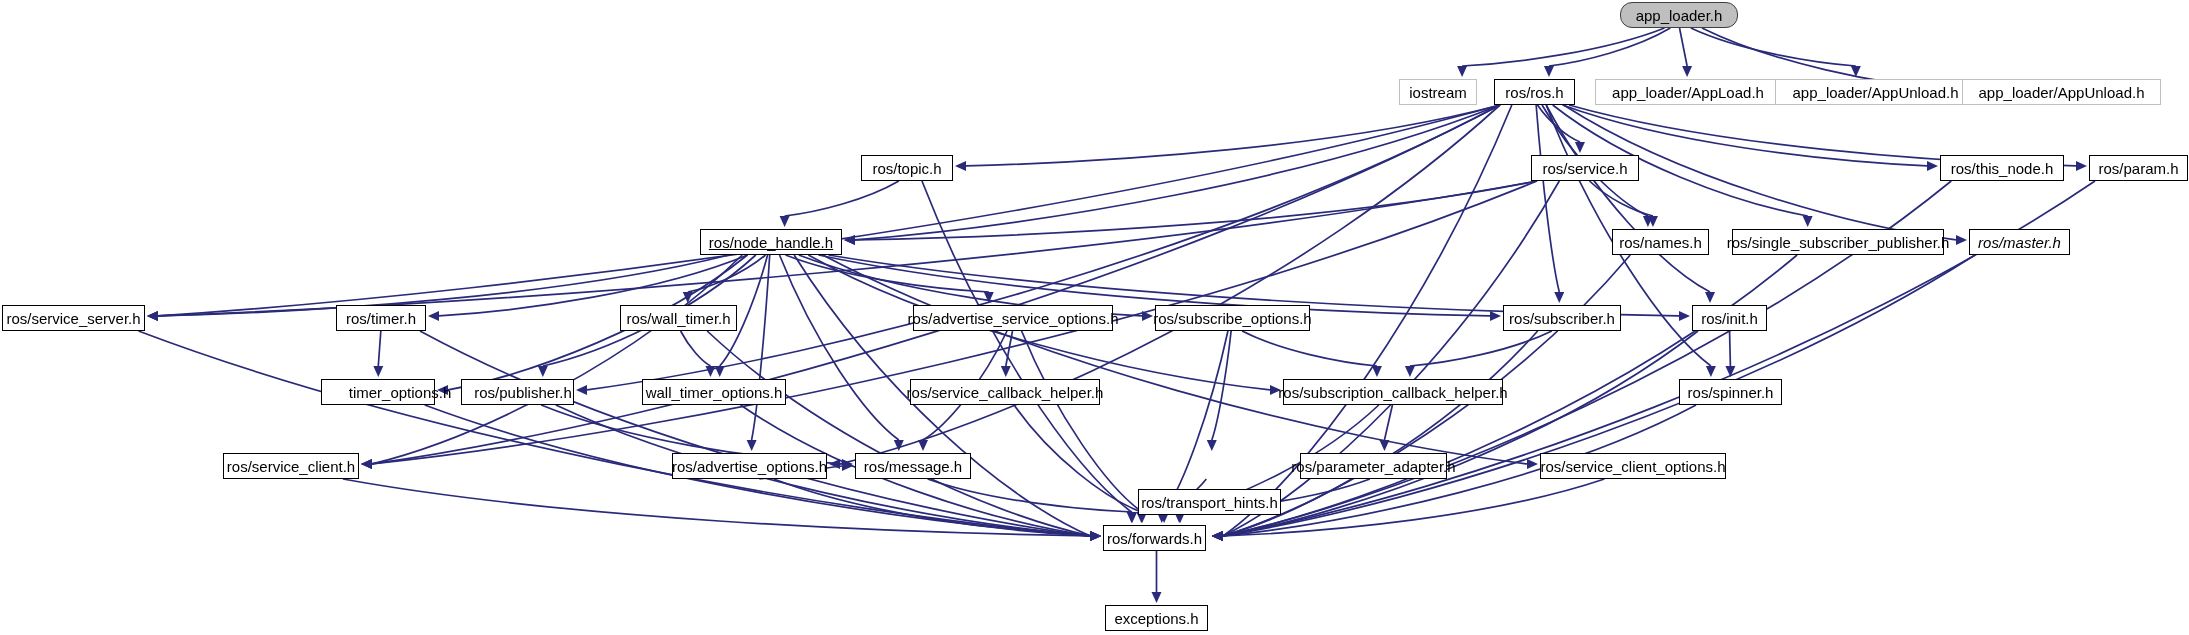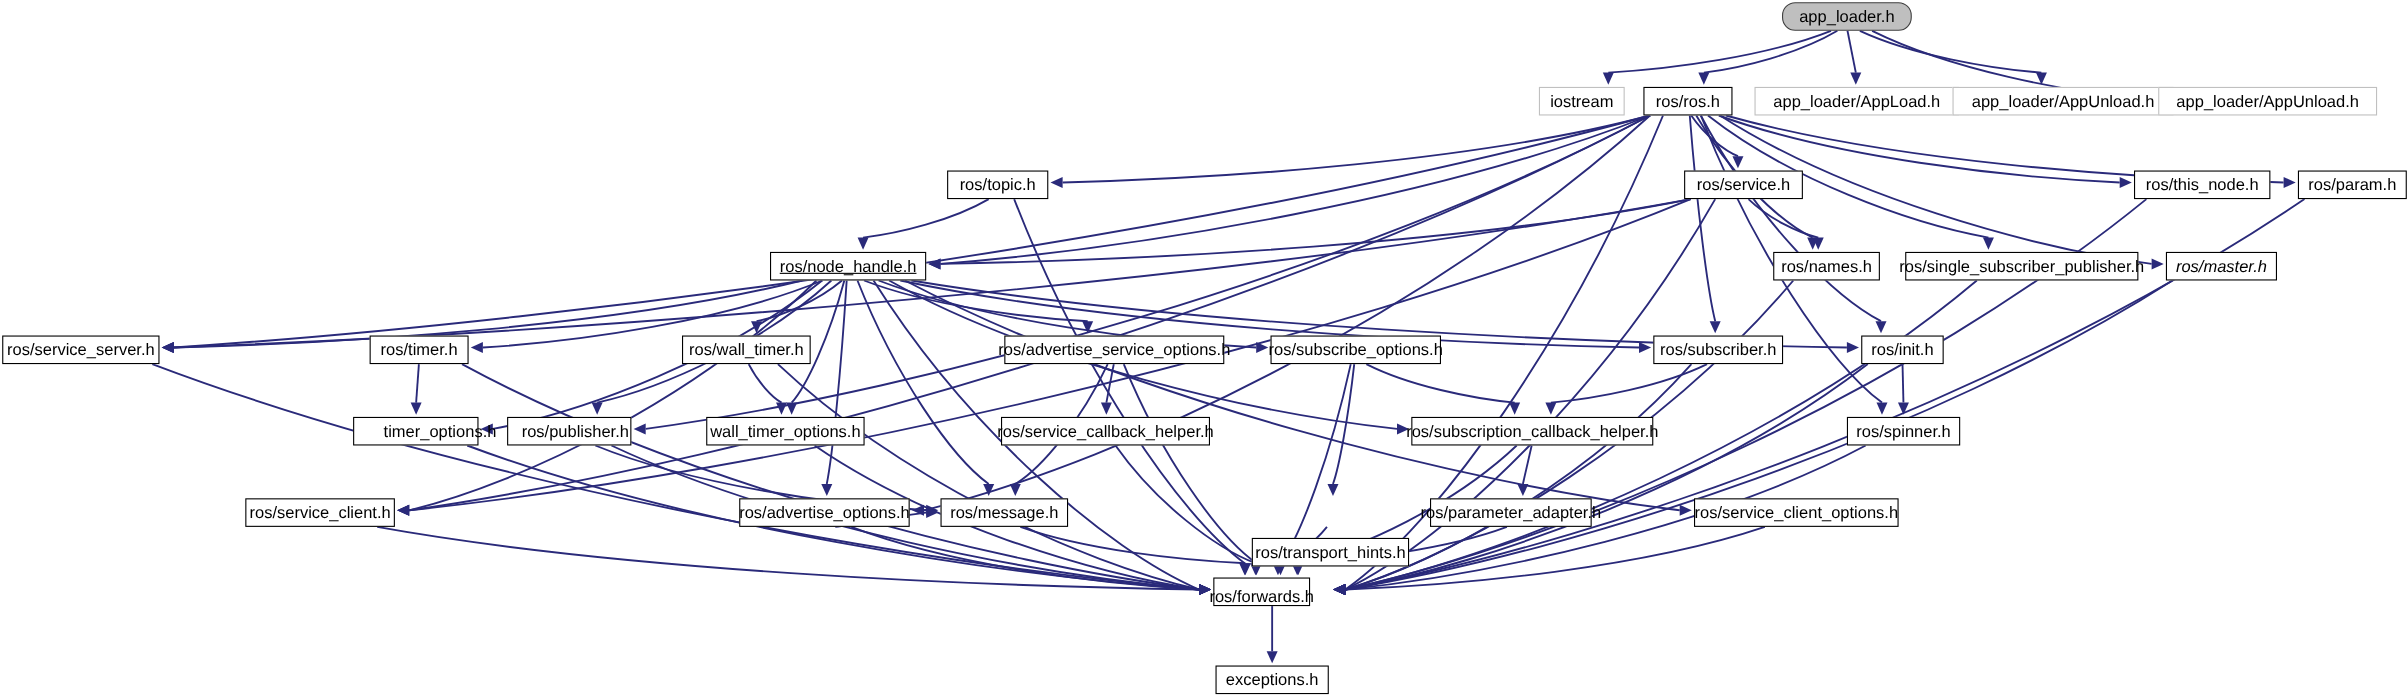--- a/index.html
+++ b/index.html
@@ -274,20 +274,20 @@
       </div>
       <div class="node-box" style="left: 1138px; top: 453px; width: 143px; height: 26px; margin-top: 36px;">
         <span class="node-label">ros/transport_hints.h</span>
       </div>
       <div class="node-box" style="left: 1300px; top: 453px; width: 147px; height: 26px;">
         <span class="node-label">ros/parameter_adapter.h</span>
       </div>
       <div class="node-box" style="left: 1540px; top: 453px; width: 186px; height: 26px;">
         <span class="node-label">ros/service_client_options.h</span>
       </div>
-      <div class="node-box" style="left: 1103px; top: 525px; width: 88px; height: 26px; align-items: flex-end;">
+      <div class="node-box" style="left: 1103px; top: 525px; width: 103px; height: 26px;">
         <span class="node-label">ros/forwards.h</span>
       </div>
       <div class="node-box" style="left: 1105px; top: 605px; width: 103px; height: 26px;">
         <span class="node-label">exceptions.h</span>
       </div>
     </div>
 </div>
 
 </body></html>

